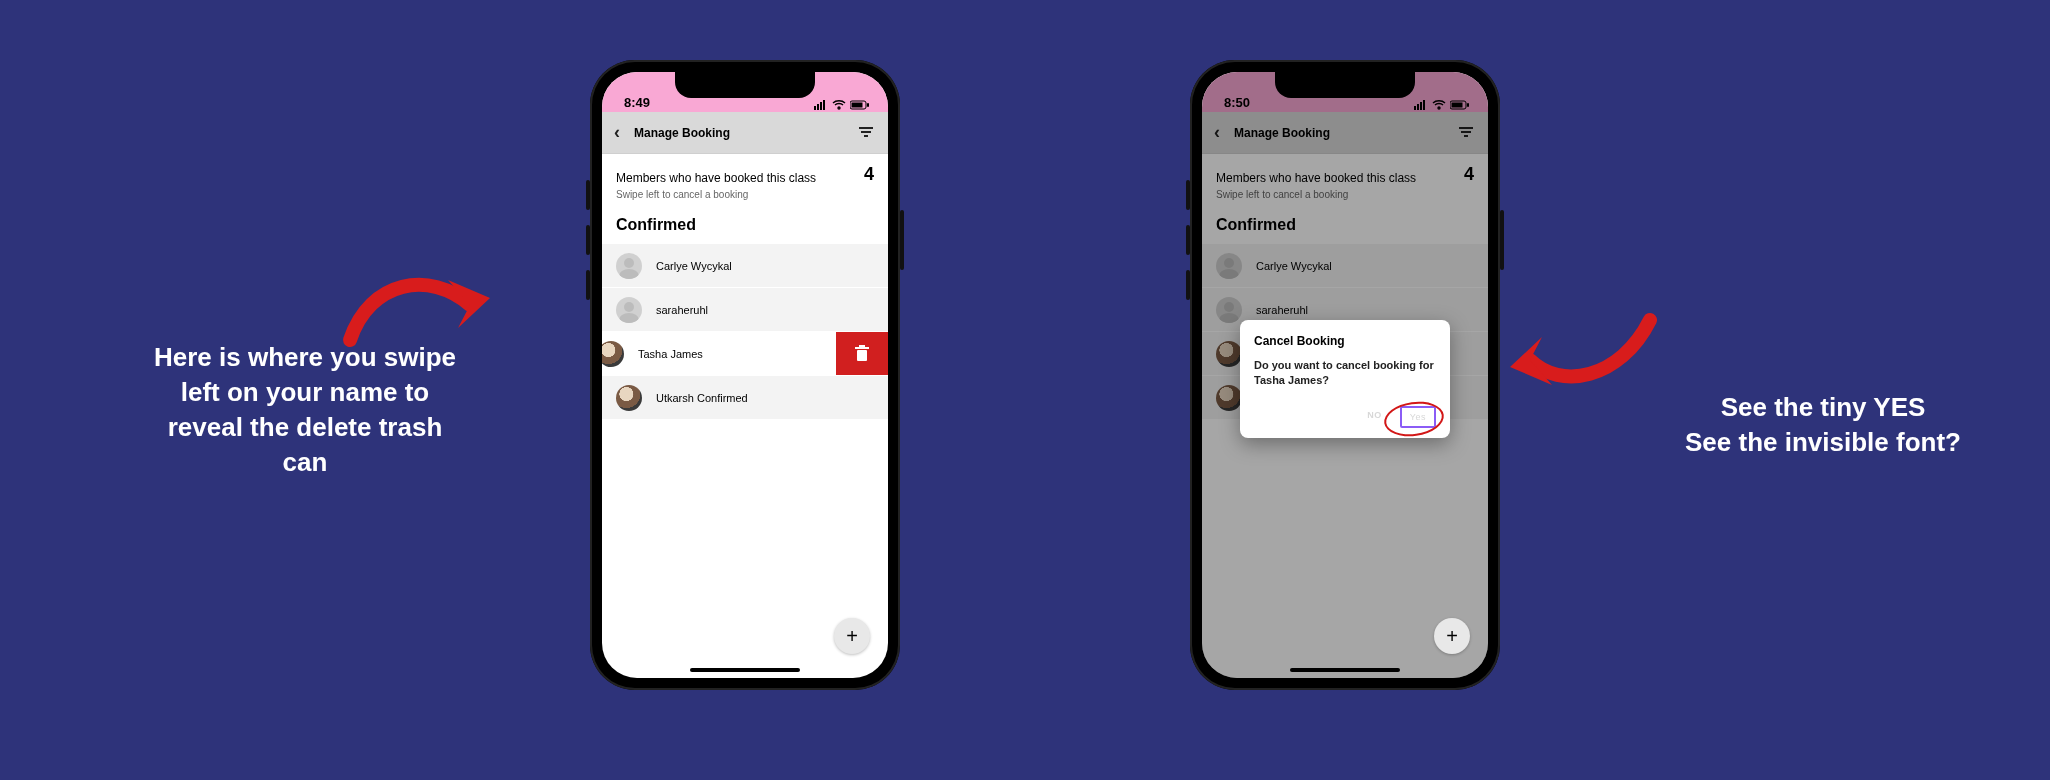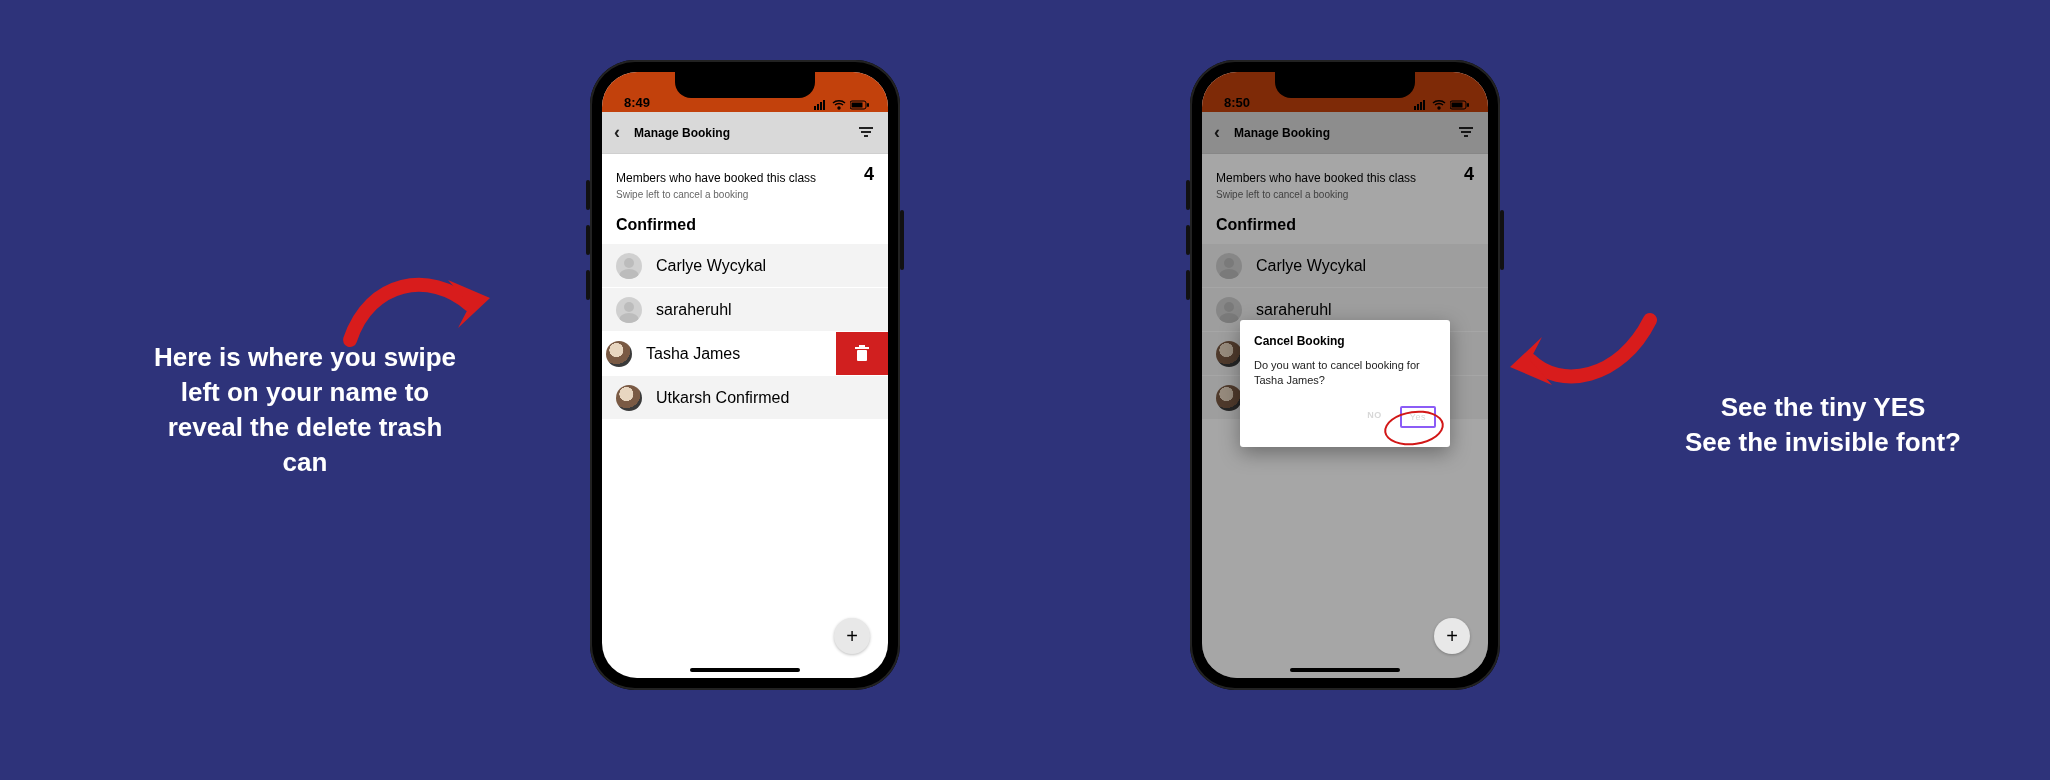--- a/index.html
+++ b/index.html
@@ -60,21 +60,21 @@
     bottom:6px; left:50%;
     transform:translateX(-50%);
     width:110px; height:4px;
     background:#000; border-radius:3px;
     z-index:40;
   }
 
   
   .statusbar {
     height: 40px;
-    background: #c2410c;
+    background: #f9a8d4;
     display:flex;
     align-items:flex-end;
     justify-content:space-between;
     padding: 0 18px 2px 22px;
     font-size: 13px;
     font-weight: 600;
     position:relative;
   }
   .status-right { display:flex; align-items:center; gap:4px; }
 
@@ -104,21 +104,21 @@
   .section-label { font-size:16px; font-weight:600; padding:6px 14px 10px 14px; }
 
   
   .list { }
   .row {
     display:flex; align-items:center;
     height:44px;
     padding:0 14px;
     background:#f3f3f3;
     border-bottom:1px solid #fff;
-    font-size:16px;
+    font-size:11px;
     position:relative;
   }
   .avatar {
     width:26px; height:26px;
     border-radius:50%;
     background:#d0d0d0;
     margin-right:14px;
     flex:none;
     position:relative;
     overflow:hidden;
@@ -127,21 +127,21 @@
     content:""; position:absolute; top:5px; left:50%; transform:translateX(-50%);
     width:10px; height:10px; border-radius:50%; background:#bcbcbc;
   }
   .avatar.generic::after{
     content:""; position:absolute; bottom:-4px; left:50%; transform:translateX(-50%);
     width:20px; height:14px; border-radius:50% 50% 0 0; background:#bcbcbc;
   }
   .avatar.photo { background: radial-gradient(circle at 40% 35%, #e8d6c0 0 30%, #7a5a44 31% 60%, #3a3a3a 61% 100%); }
 
   
-  .row.swiped { background:#fff; padding-left:12px; }
+  .row.swiped { background:#fff; padding-left:4px; }
   .row.swiped .avatar { margin-left:-8px; }
   .delete-reveal {
     position:absolute; right:0; top:0; bottom:0;
     width:52px; background:#d11f1f;
     display:flex; align-items:center; justify-content:center;
   }
 
   
   .fab {
     position:absolute;
@@ -160,27 +160,27 @@
     position:absolute; inset:0;
     background:rgba(0,0,0,.35);
     z-index:20;
   }
   .dialog {
     position:absolute;
     left:50%; transform:translateX(-50%);
     top:248px;
     width:210px;
     background:#fff;
-    border-radius:3px;
+    border-radius:8px;
     box-shadow:0 6px 20px rgba(0,0,0,.35);
     z-index:25;
-    padding:14px 14px 19px 14px;
+    padding:14px 14px 10px 14px;
   }
   .dialog-title { font-weight:700; font-size:12px; margin-bottom:10px; }
-  .dialog-msg { font-size:11px; font-weight:400; line-height:1.35; color:#222; margin-bottom:18px; }
+  .dialog-msg { font-size:11px; font-weight:700; line-height:1.35; color:#222; margin-bottom:18px; }
   .dialog-actions { display:flex; justify-content:flex-end; gap:10px; }
   .dlg-btn {
     font-size:9px; color:#d8d8d8; letter-spacing:.5px;
     padding:4px 8px; border:2px solid #8b5cf6; border-radius:2px;
     background:#fff;
   }
   .dlg-btn.no { border:none;font-weight:bold; }
 
   
   .scribble {

